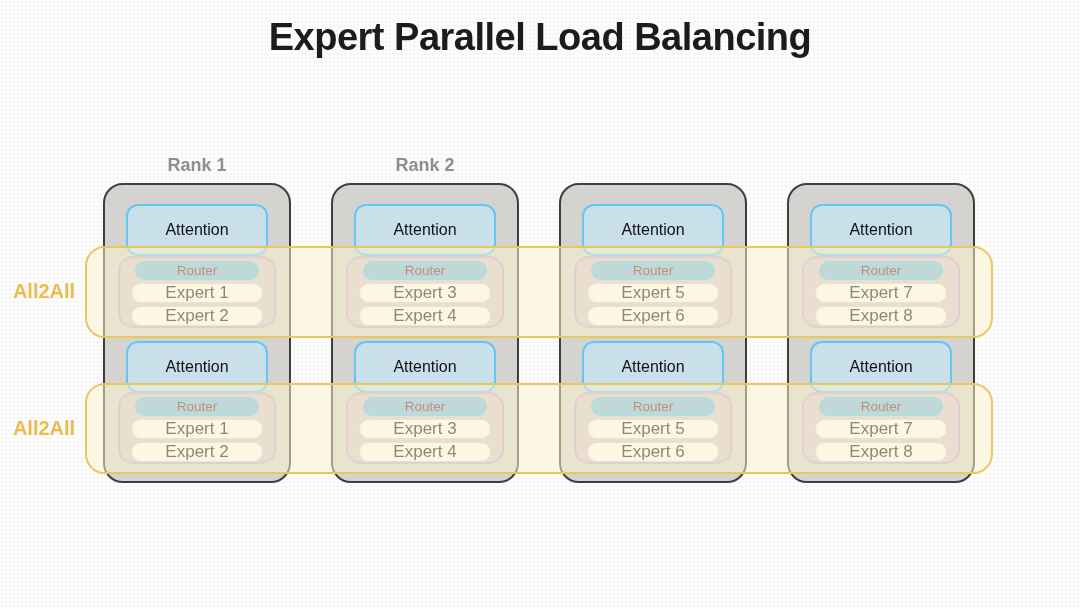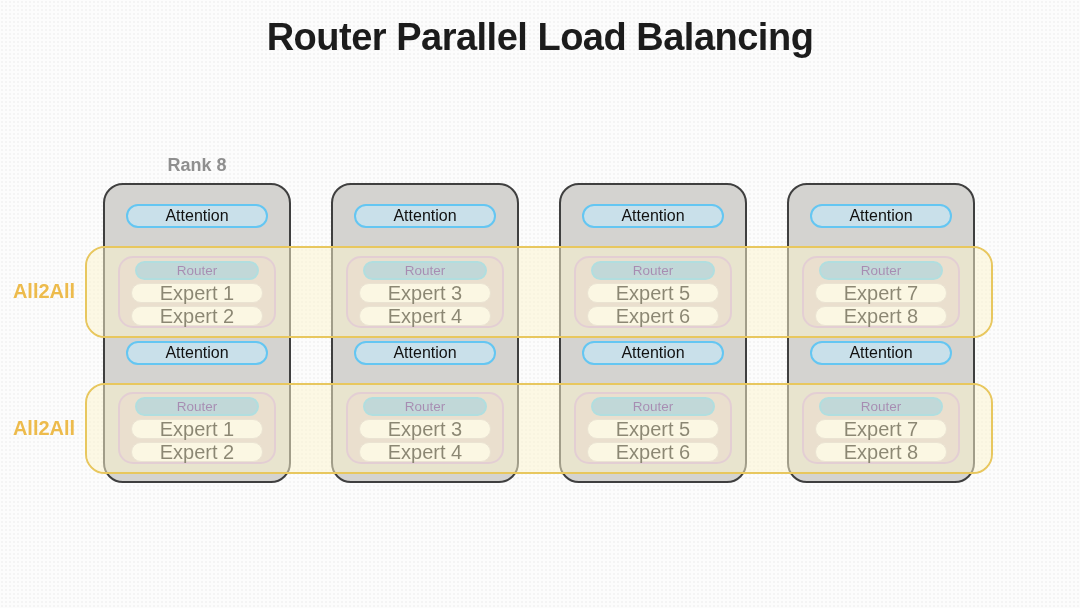--- a/index.html
+++ b/index.html
@@ -53,21 +53,21 @@
     background: var(--rank-box-fill, #d4d3d0);
     border: 2px solid var(--rank-box-border, #3f3f3f);
     z-index: 1;
   }
 
   .attn {
     position: absolute;
     left: 50%;
     transform: translateX(-50%);
     width: 142px;
-    height: 24px;
+    height: 52px;
     border-radius: 12px;
     background: var(--attention-fill, #c9e0ea);
     border: 2px solid var(--attention-border, #64c6f2);
     display: flex;
     align-items: center;
     justify-content: center;
     font-size: 16px;
     color: #111;
   }
   .a1 { top: 19px; }
@@ -94,33 +94,33 @@
   .router {
     width: 124px;
     height: 19px;
     border-radius: 10px;
     background: var(--router-fill, #83bae3);
     border: 2px solid var(--router-border, #60c7f3);
     display: flex;
     align-items: center;
     justify-content: center;
     font-size: 13.5px;
-    color: #4c1d95;
+    color: #7f1d1d;
   }
 
   .expert {
     width: 132px;
     height: 20px;
     border-radius: 10px;
     background: var(--expert-fill, #fbfafb);
     border: 1px solid #d8d1d8;
     display: flex;
     align-items: center;
     justify-content: center;
-    font-size: 20px;
+    font-size: 17px;
     color: #111;
   }
 
   .band {
     position: absolute;
     left: 85px;
     width: 908px;
     border-radius: 20px;
     border: 2px solid var(--all2all-band-border, #e8c75e);
     z-index: 3;
@@ -148,23 +148,24 @@
     font-weight: bold;
   }
   .bl1 { top: 280px; }
   .bl2 { top: 417px; }
 </style>
 </head>
 <body>
 
 <div class="canvas">
 
-  <h1 class="title">Router Parallel Load Balancing</h1>
-
-  <div class="rank-label c1">Rank 8</div>
+  <h1 class="title">Expert Parallel Load Balancing</h1>
+
+  <div class="rank-label c1">Rank 1</div>
+  <div class="rank-label c2">Rank 2</div>
 
   <div class="rank-col c1">
     <div class="attn a1">Attention</div>
     <div class="grp g1">
       <div class="router">Router</div>
       <div class="expert">Expert 1</div>
       <div class="expert">Expert 2</div>
     </div>
     <div class="attn a2">Attention</div>
     <div class="grp g2">

